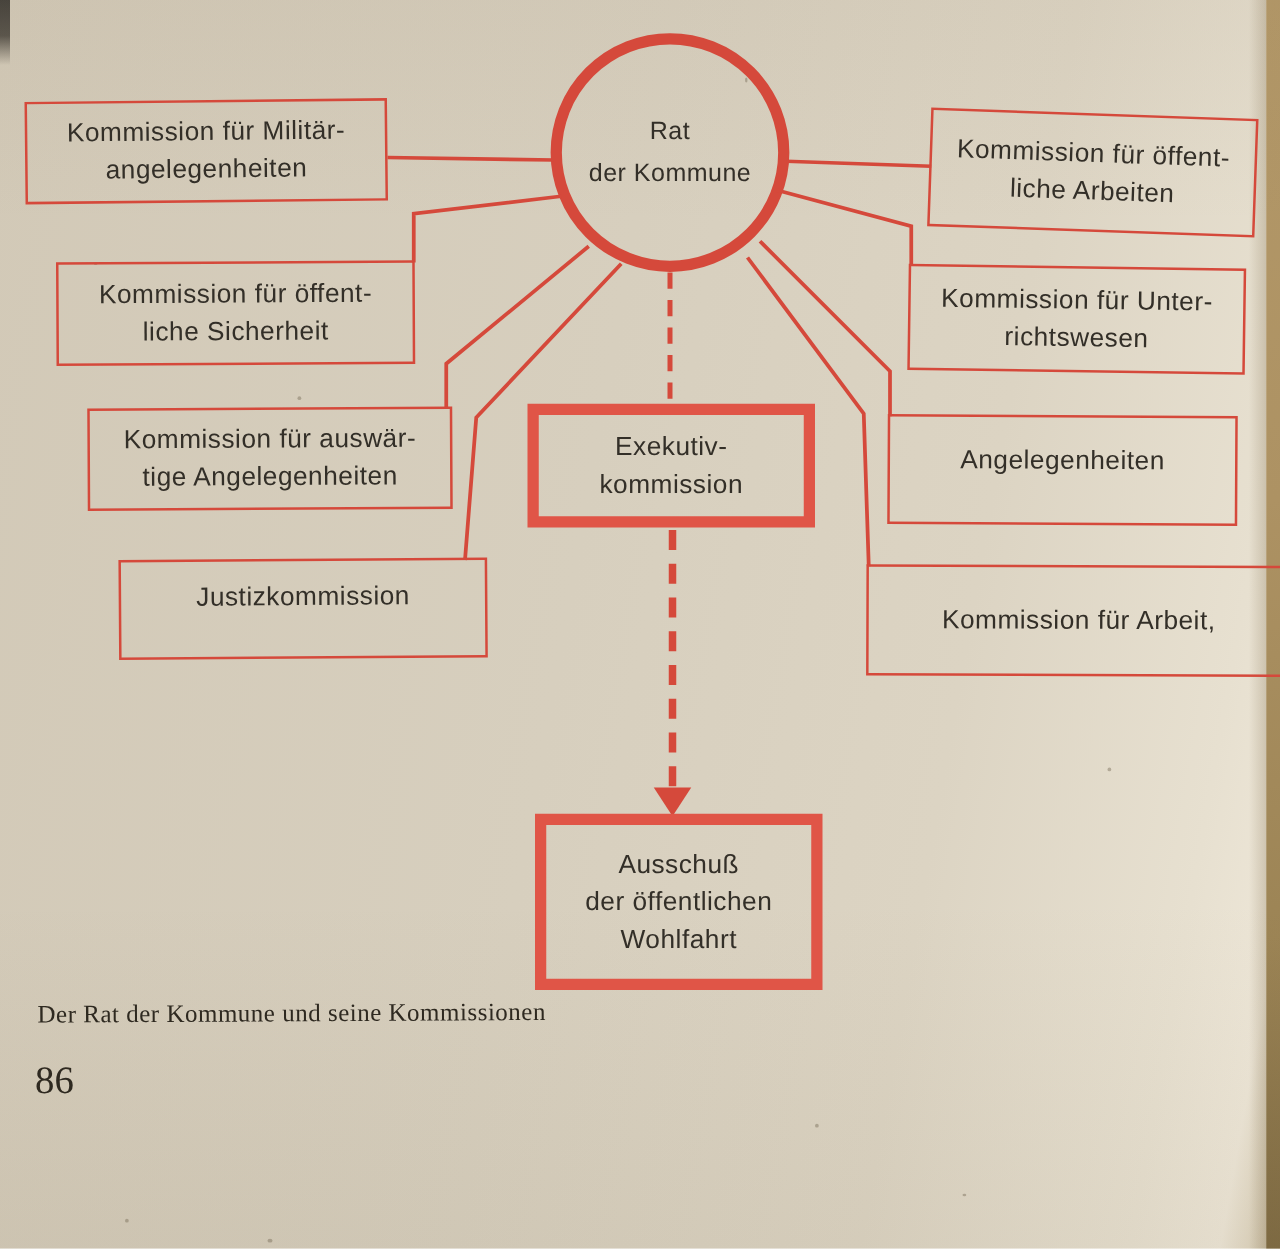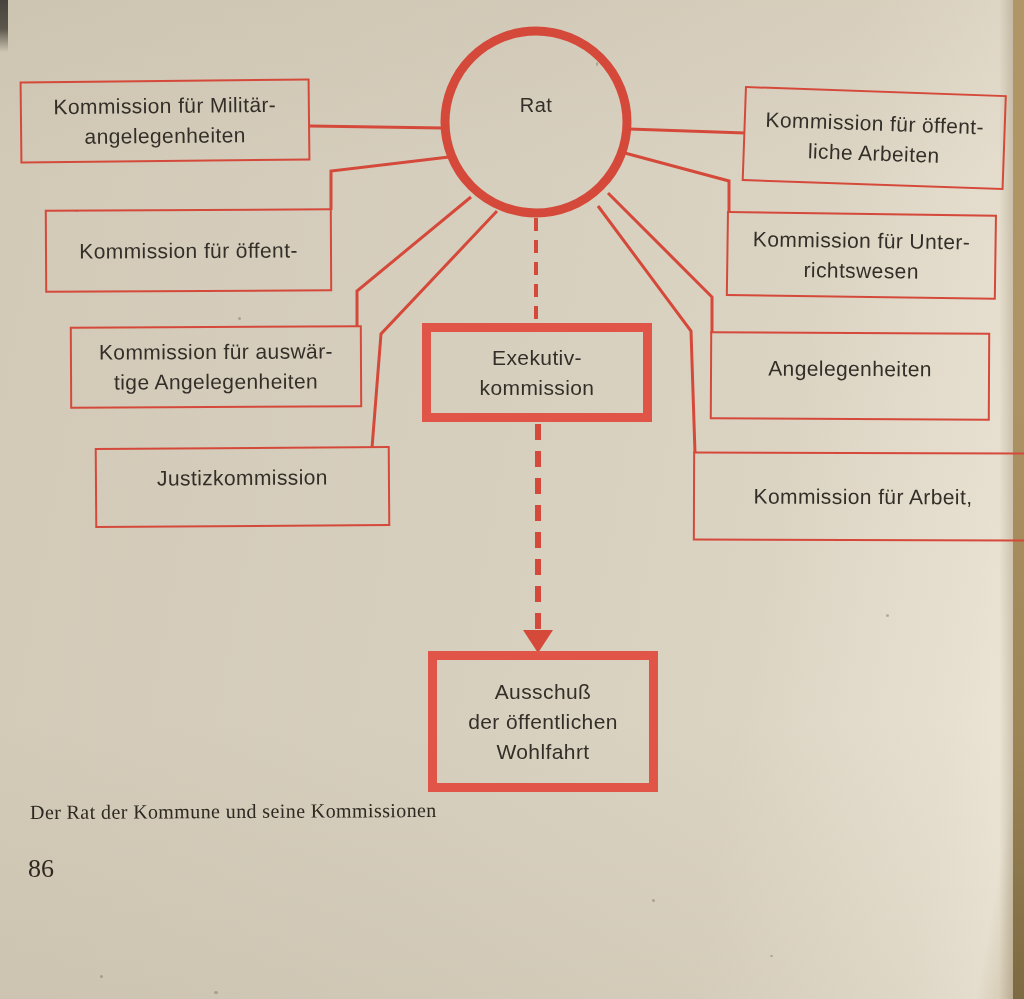--- a/index.html
+++ b/index.html
@@ -54,21 +54,21 @@
 
   .caption {
     position: absolute; z-index: 2;
     font-family: "Liberation Serif", serif;
     font-size: 20px; letter-spacing: 0.4px; color: #2e2920;
     transform: rotate(-0.3deg);
   }
   .page-number {
     position: absolute; z-index: 2;
     font-family: "Liberation Serif", serif;
-    font-size: 26px; color: #2e2920; margin-top: 8px;
+    font-size: 31px; color: #2e2920;
   }
 </style>
 </head>
 <body>
 
 <div class="page">
 
   <div class="edge-shadow-right"></div>
   <div class="edge-strip-right"></div>
   <div class="edge-dark-topleft"></div>
@@ -96,29 +96,31 @@
       <polyline points="598,206 691,331 695,453"></polyline>
 
       <polyline points="536,218 536,323" stroke-width="4" stroke-dasharray="13 9"></polyline>
       <polyline points="538,424 538,636" stroke-width="6" stroke-dasharray="16 11"></polyline>
     </g>
     <polygon points="538,653 523,630 553,630" fill="#d5493b"></polygon>
   </svg>
 
   <div class="circle-label" style="left:436px;top:88px;width:200px;">
     <div>Rat</div>
+    <div>der Kommune</div>
   </div>
 
   <div class="box thin" style="left:20px;top:80px;width:290px;height:82px;transform:rotate(-0.6deg);">
     <div>Kommission für Militär-</div>
     <div>angelegenheiten</div>
   </div>
 
   <div class="box thin" style="left:45px;top:209px;width:287px;height:83px;transform:rotate(-0.3deg);">
     <div>Kommission für öffent-</div>
+    <div>liche Sicherheit</div>
   </div>
 
   <div class="box thin" style="left:70px;top:326px;width:292px;height:82px;transform:rotate(-0.3deg);">
     <div>Kommission für auswär-</div>
     <div>tige Angelegenheiten</div>
   </div>
 
   <div class="box thin" style="left:95px;top:447px;width:295px;height:80px;justify-content:flex-start;padding-top:14px;transform:rotate(-0.4deg);">
     <div>Justizkommission</div>
   </div>

